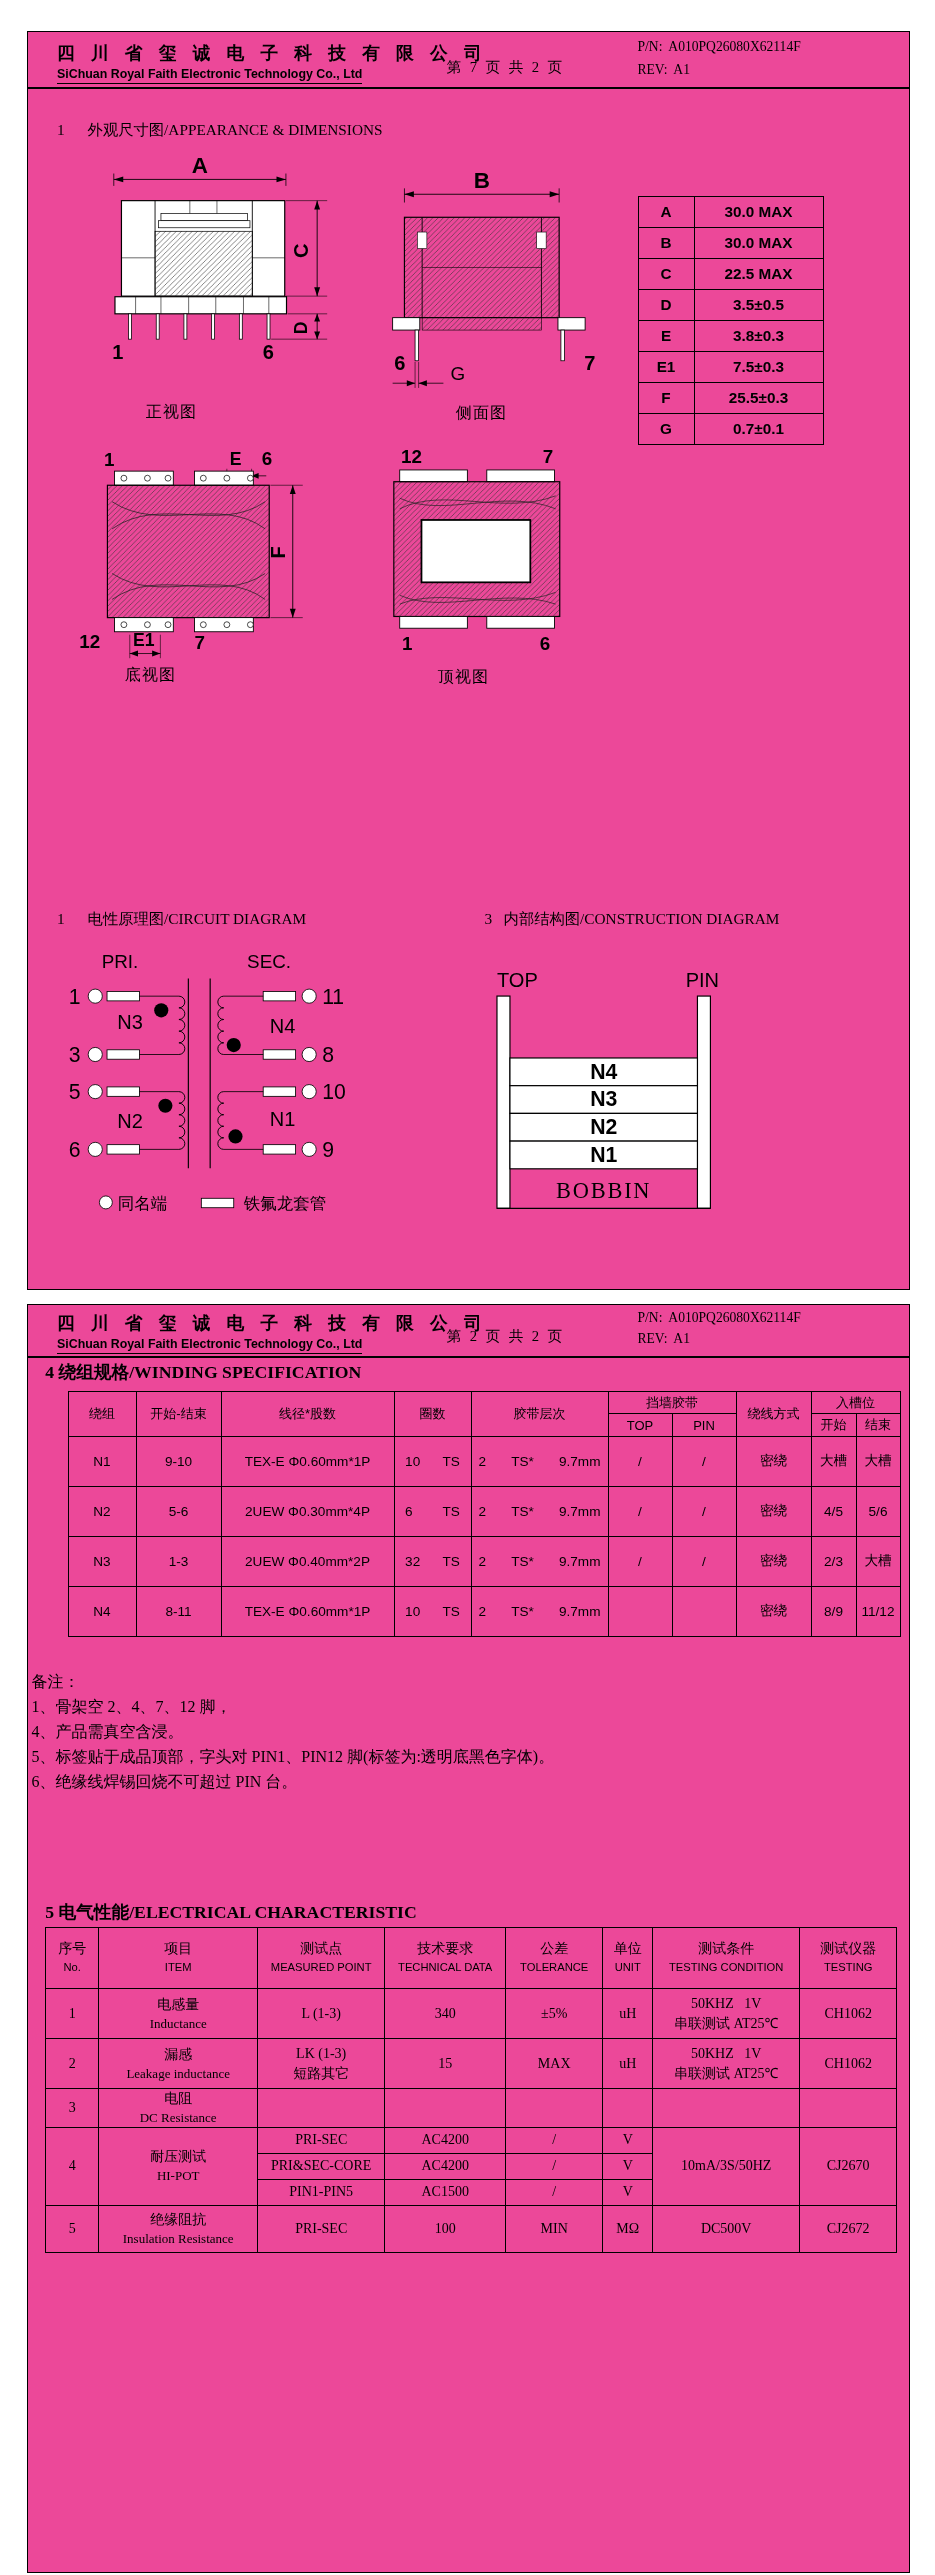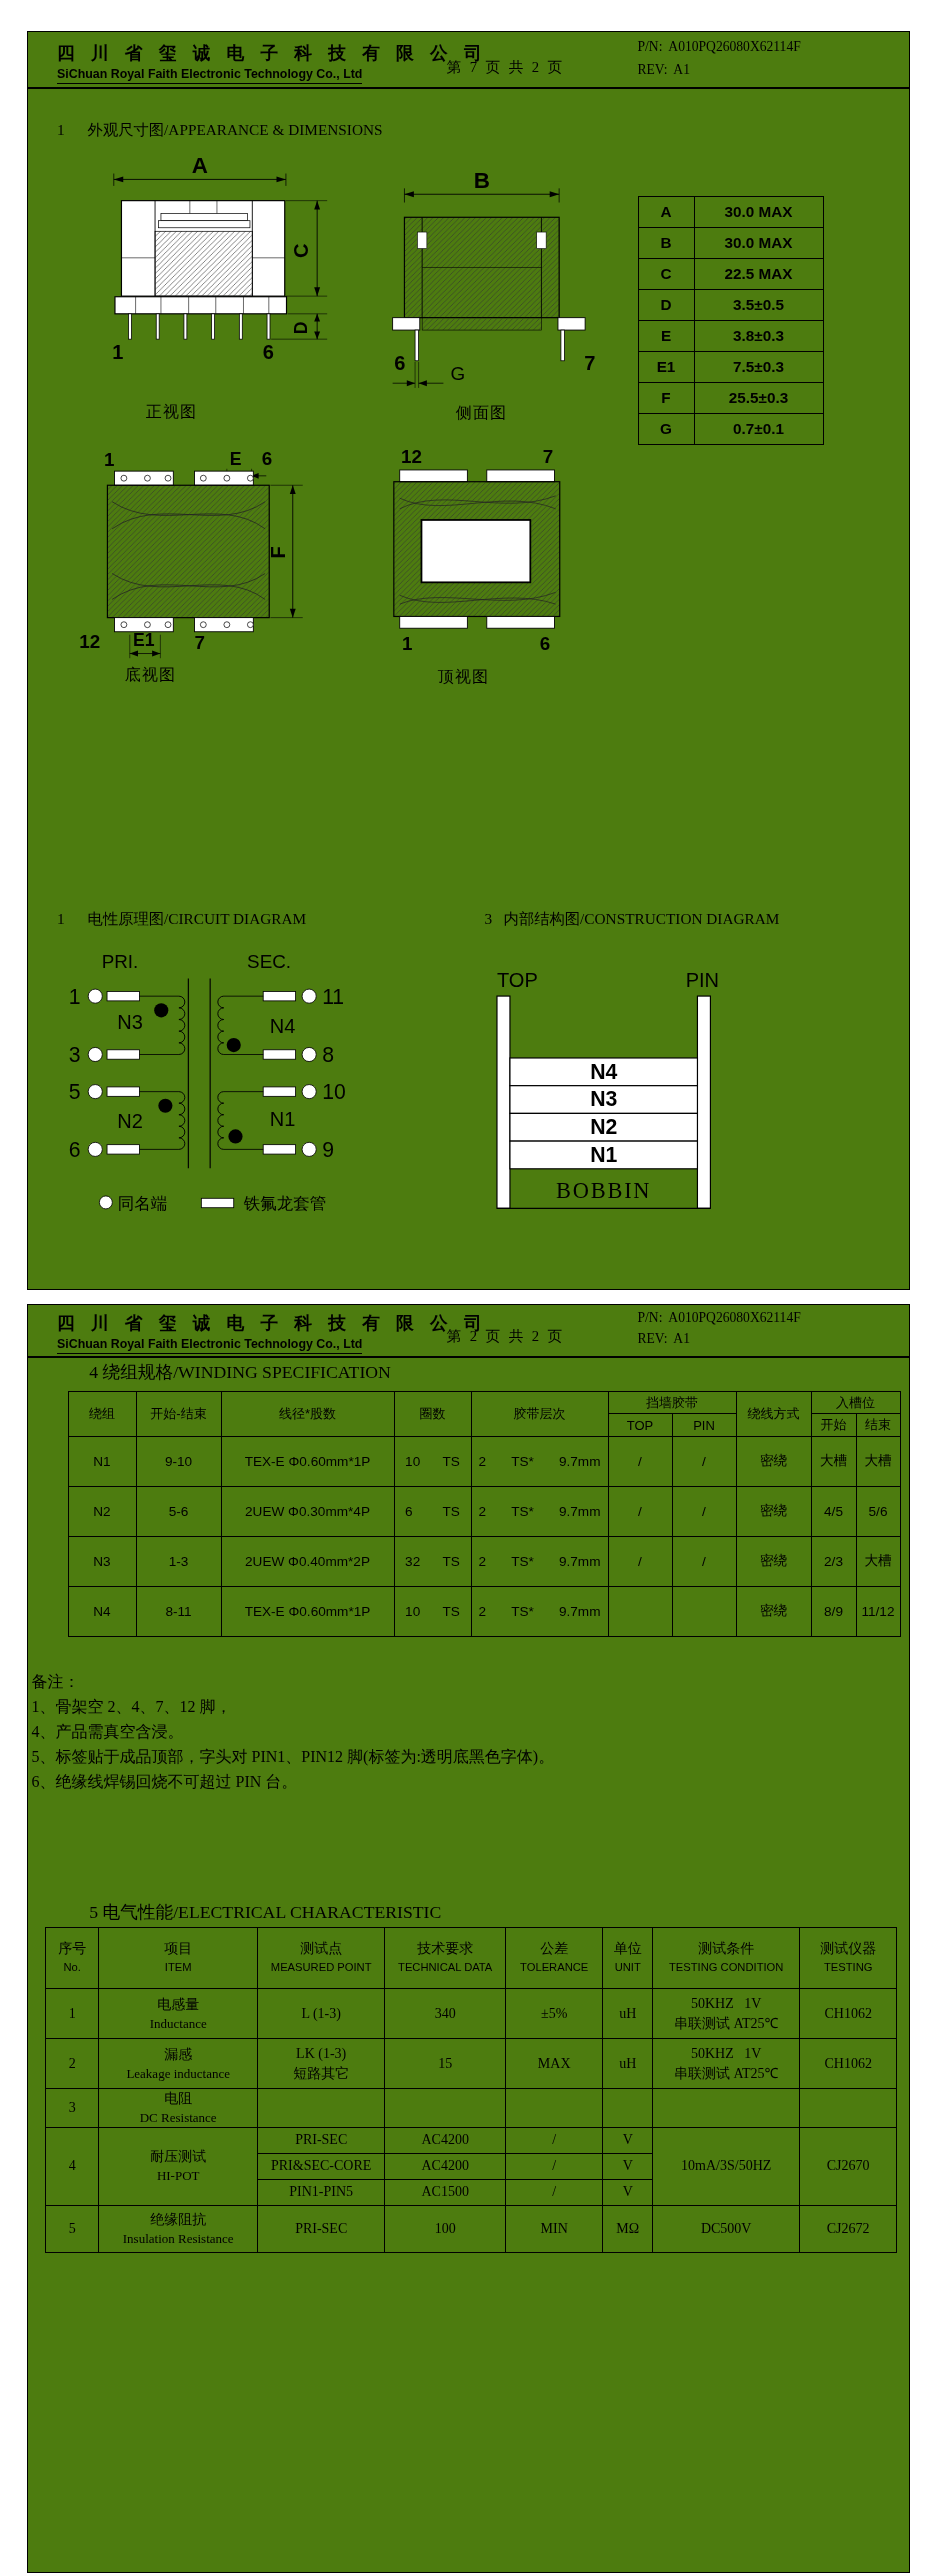--- a/index.html
+++ b/index.html
@@ -1,28 +1,28 @@
 <!DOCTYPE html>
 <html style="font-size:9.4px"><head>
 <meta charset="utf-8">
 <style>
   html,body{margin:0;padding:0;background:#fff;}
   .sheet{position:relative;width:935px;height:2576px;background:#fff;color:#000;
          font-family:"Liberation Serif",serif;overflow:hidden;}
   .abs{position:absolute;}
-  .pagebox{position:absolute;border:1.2px solid #000;background:#4d7c0f;}
+  .pagebox{position:absolute;border:1.2px solid #000;background:#ec4899;}
   .hdr-cn{font-weight:bold;font-size:17.7px;letter-spacing:5.9px;white-space:pre;}
   .hdr-en{font-family:"Liberation Sans",sans-serif;font-weight:bold;font-size:12.4px;
           border-bottom:1.2px solid #000;padding-bottom:1.8px;text-align:right;}
   .hdr-page{font-size:14.7px;letter-spacing:2.4px;}
   .hdr-pn{font-size:13.6px;}
   .hdr-pn span{margin-right:5.9px;}
   .divider{position:absolute;left:0;right:0;height:1.8px;background:#000;}
   .sec-title{font-weight:normal;font-size:15.3px;white-space:pre;}
-  .big-title{font-weight:normal;font-size:17.7px;white-space:pre;margin-left:44px;}
+  .big-title{font-weight:bold;font-size:17.7px;white-space:pre;}
   .caption{font-size:16px;text-align:center;letter-spacing:1.2px;}
   table{border-collapse:collapse;table-layout:fixed;}
   td,th{border:1.2px solid #000;text-align:center;vertical-align:middle;padding:0;}
   .dimt td{height:30px;font:bold 15.3px "Liberation Sans",sans-serif;}
   .windt td{font:13.6px "Liberation Sans",sans-serif;}
   .windt .h td{font-size:13px;}
   .sp2{display:flex;justify-content:space-between;padding:0 10.6px;}
   .sp3{display:flex;justify-content:space-between;padding:0 7px;}
   .elect td{font-size:14px;}
   .elect .cn{font-size:14px;line-height:20px;}

